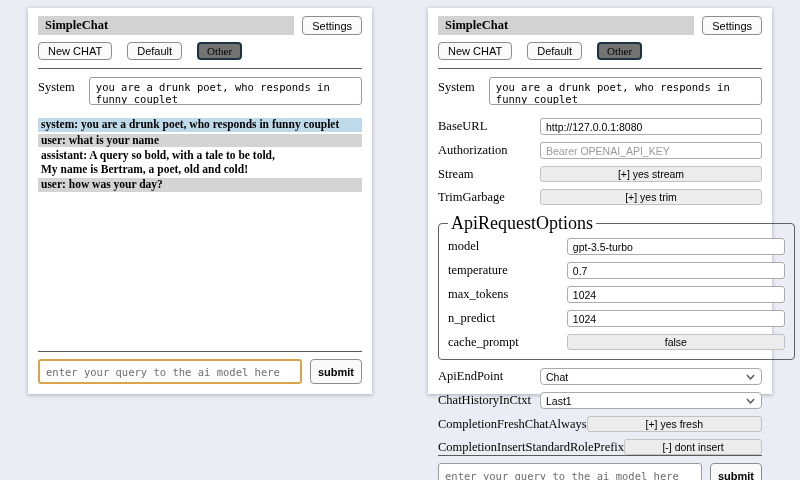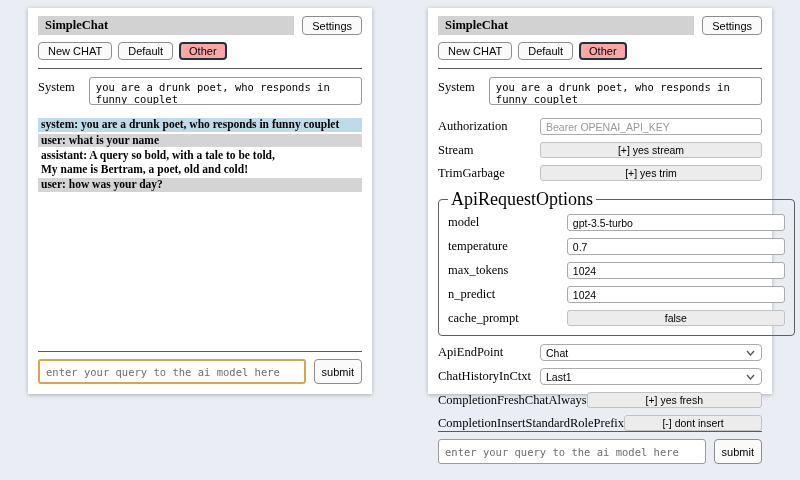--- a/index.html
+++ b/index.html
@@ -39,25 +39,26 @@
     font-family: "Liberation Sans", sans-serif;
     font-size: 11px;
     color: #000;
     background: #fafafa;
     border: 1px solid #8d8d8d;
     border-radius: 4px;
     padding: 2px 9px;
     cursor: pointer;
     white-space: nowrap;
   }
-  .sessions-row { display: flex; gap: 6px; margin-top: 7px; }
+  .sessions-row { display: flex; gap: 15px; margin-top: 7px; }
   .btn.active {
-    background: #fca5a5;
+    background: #737373;
     border: 2px solid #1d3345;
     padding: 1px 8px;
+    font-family: Liberation Serif, serif;
   }
   hr.rule {
     border: none;
     border-top: 1px solid #5a5a5a;
     margin: 8px 0 5px;
     width: 100%;
   }
 
   
   .system-row { display: flex; gap: 14px; margin-top: 3px; }
@@ -138,21 +139,21 @@
     height: 25px;
     font-family: "DejaVu Sans Mono", monospace;
     font-size: 10.5px;
     border: 1px solid #9a9a9a;
     border-radius: 3px;
     padding: 0 6px;
     color: #000;
   }
   input.query::placeholder { color: #6e6e6e; }
   input.query.focused { border: 2px solid #d8a44e; }
-  .btn.submit { align-self: stretch; padding: 2px 7px; }
+  .btn.submit { align-self: stretch; padding: 2px 7px; font-weight: bold; }
 
   .chevron { width: 9px; height: 6px; flex: 0 0 auto; }
 </style>
 </head>
 <body>
 
 <div class="page">
 
   <section class="panel">
     <header class="titlebar-row">
@@ -204,20 +205,24 @@
 
     <hr class="rule">
 
     <div class="system-row">
       <span class="sys-label">System</span>
       <textarea class="system" spellcheck="false" style="">you are a drunk poet, who responds in funny couplet</textarea>
     </div>
 
     <div class="settings">
 
+      <div class="srow">
+        <span class="slabel">BaseURL</span>
+        <input class="control" value="http://127.0.0.1:8080" style="">
+      </div>
 
       <div class="srow">
         <span class="slabel">Authorization</span>
         <input class="control" placeholder="Bearer OPENAI_API_KEY" style="">
       </div>
 
       <div class="srow">
         <span class="slabel">Stream</span>
         <button class="control wbtn">[+] yes stream</button>
       </div>

